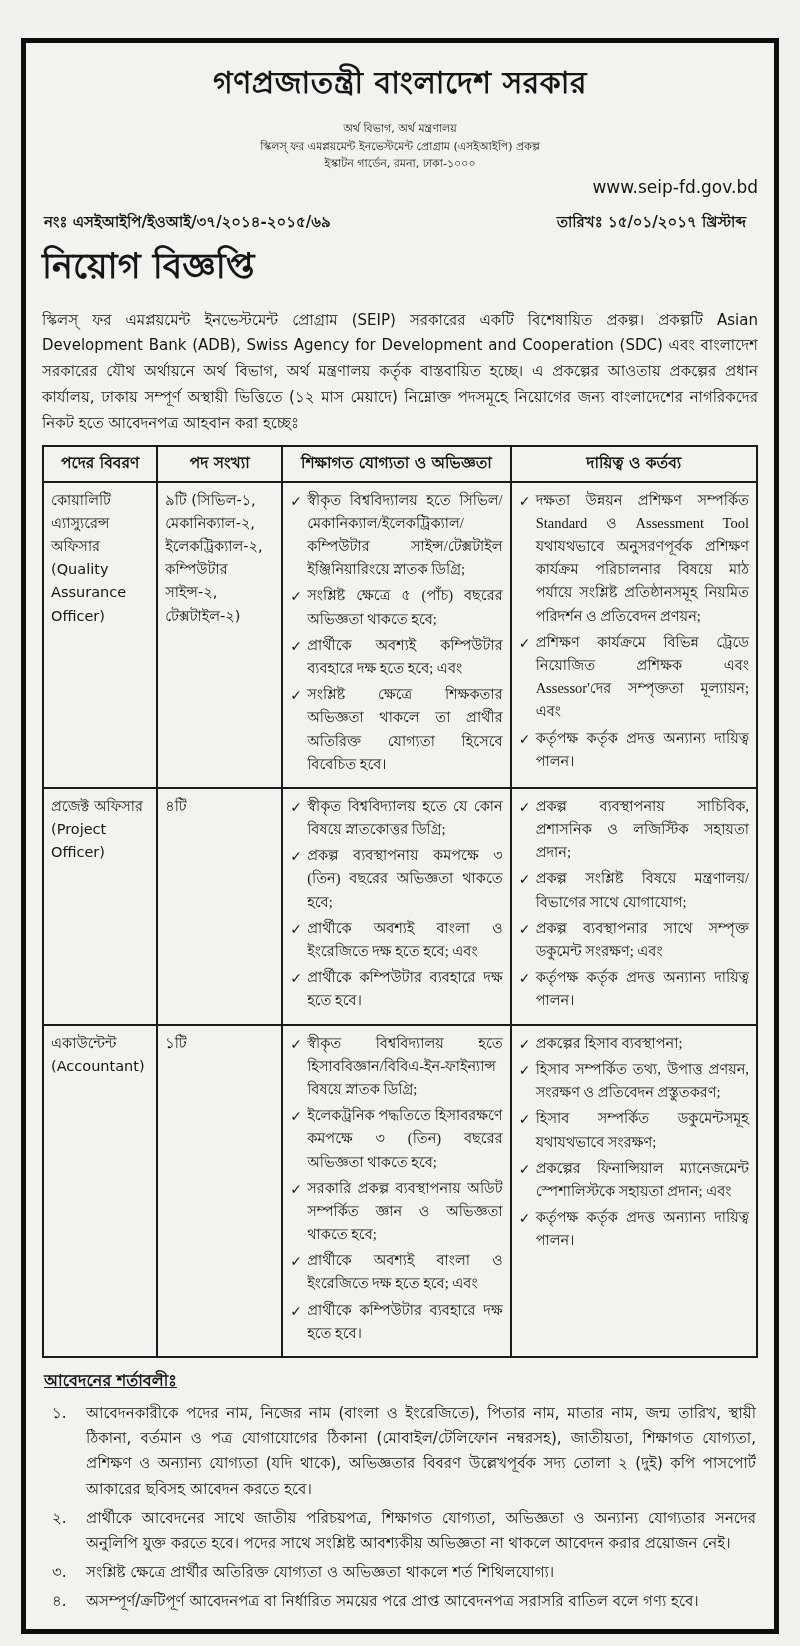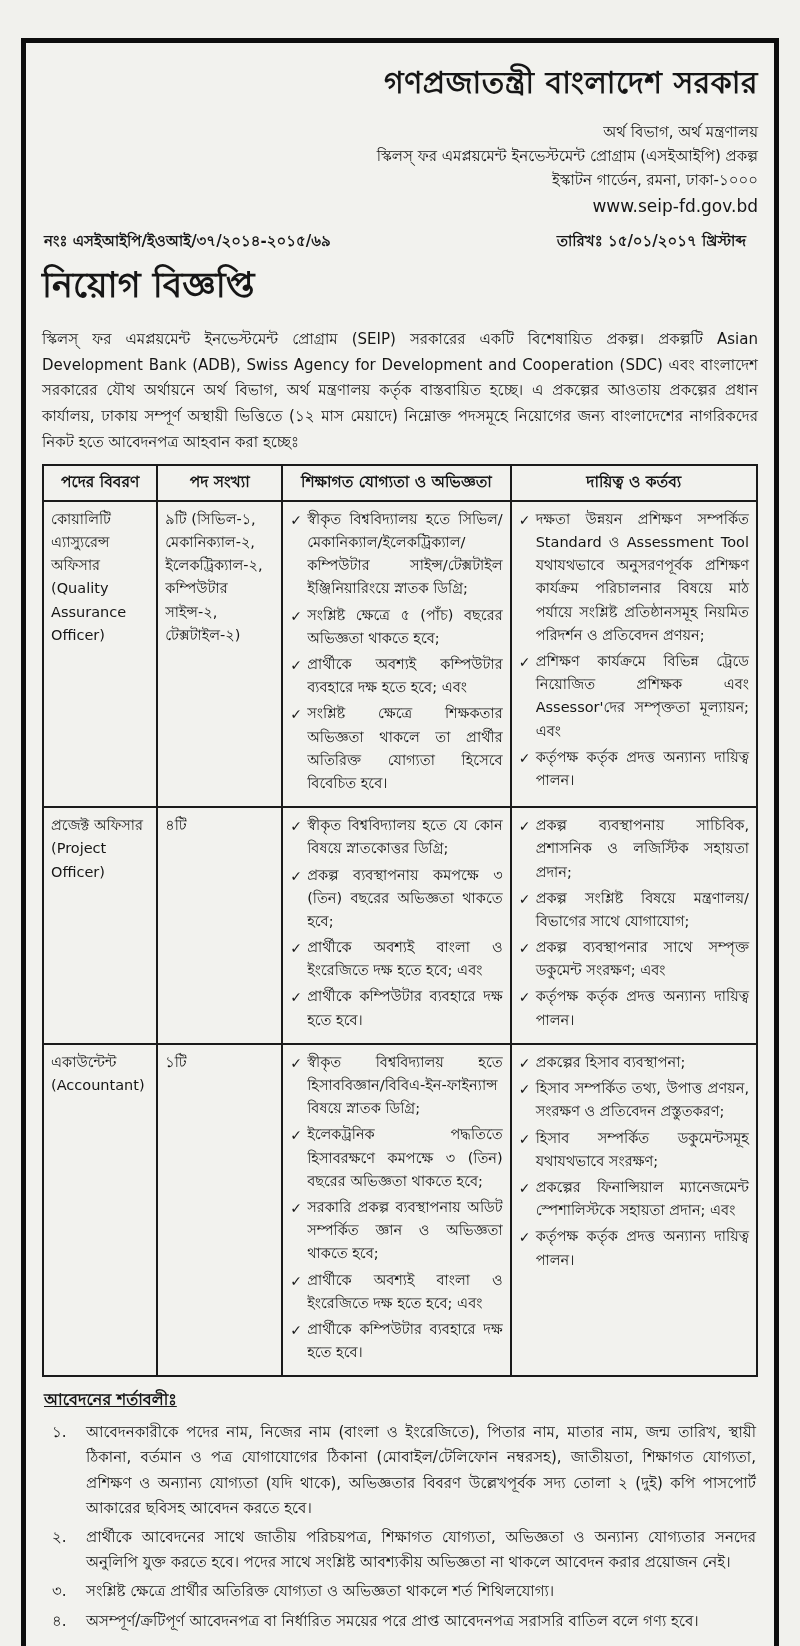--- a/index.html
+++ b/index.html
@@ -25,26 +25,24 @@
     background: #f2f2ee;
     display: flex;
     flex-direction: column;
   }
   .center { text-align: center; }
   .govt-title {
     font-size: 30px;
     font-weight: bold;
     margin: 2px 0 10px 0;
     letter-spacing: 0.5px;
-    text-align: right;
   }
   .dept-line {
-    font-size: 15px;
+    font-size: 11px;
     line-height: 1.6;
-    text-align: right;
   }
   .website {
     font-size: 17px;
     line-height: 1.7;
     font-weight: 500;
     text-align: right;
   }
   .memo-row {
     display: flex;
     justify-content: space-between;
@@ -95,20 +93,21 @@
   }
   .check-glyph {
     flex: 0 0 17px;
     font-weight: bold;
     font-size: 14px;
     padding-top: 1px;
   }
   .check-text {
     flex: 1;
     text-align: justify;
+    font-family: Liberation Serif, serif;
   }
   .terms { margin-top: 8px; }
   .terms-heading {
     font-size: 16px;
     font-weight: bold;
     text-decoration: underline;
     margin: 2px 0 6px 2px;
   }
   .term-item {
     display: flex;

